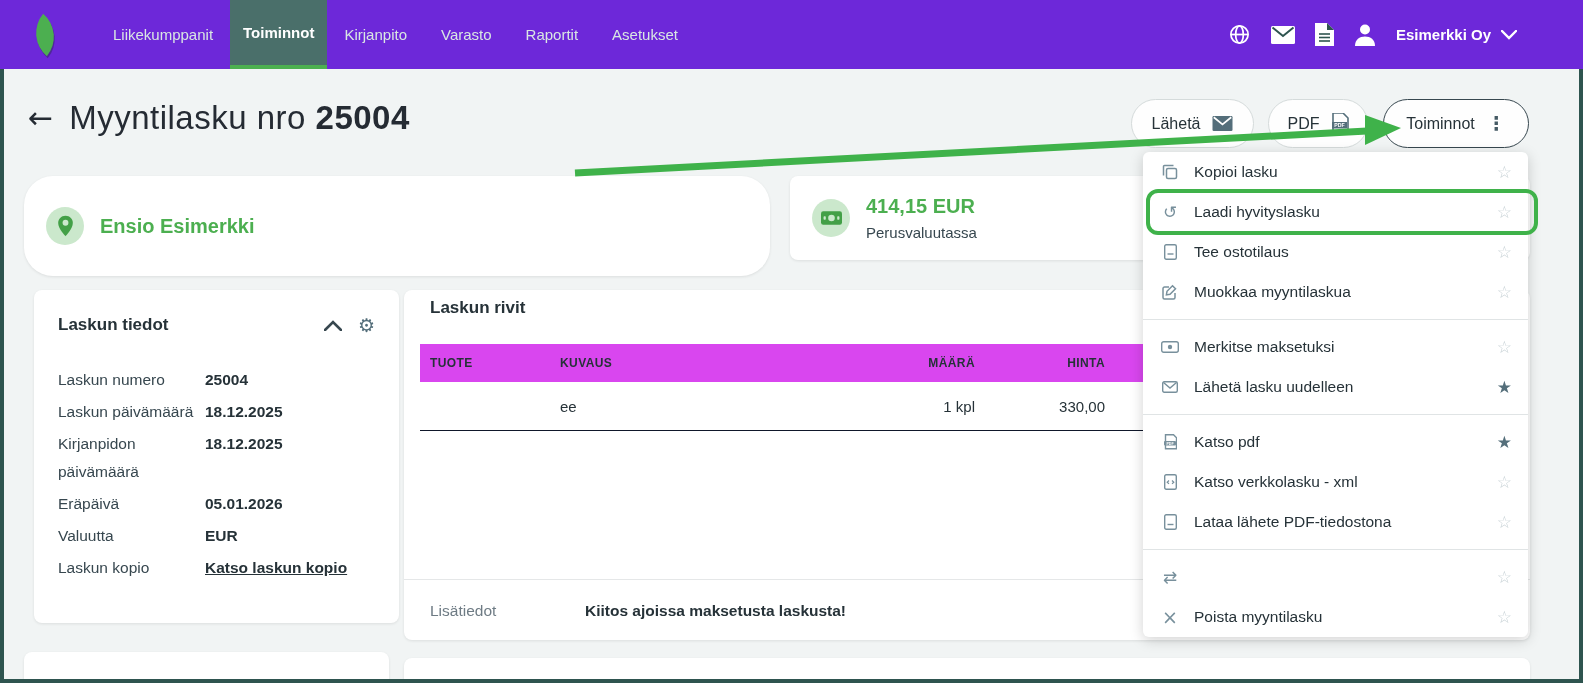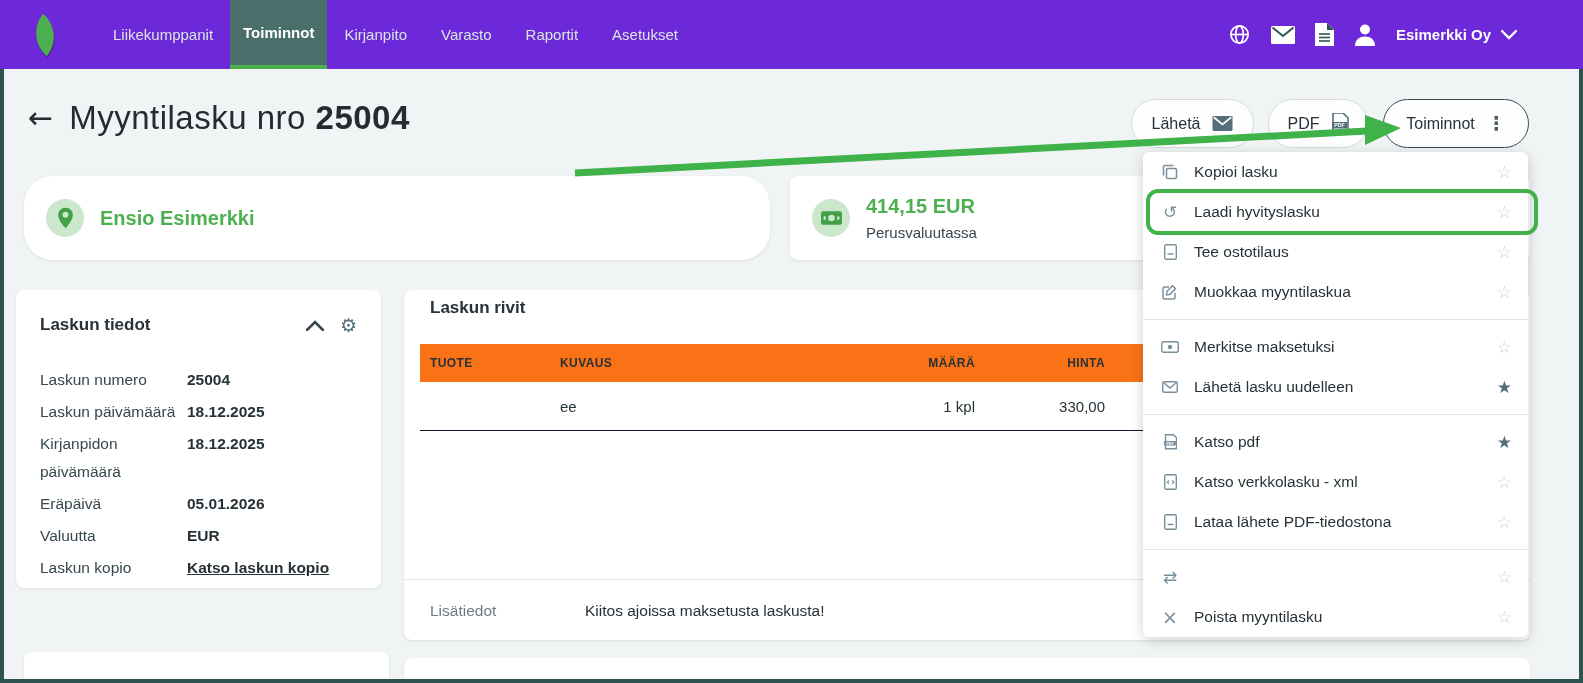--- a/index.html
+++ b/index.html
@@ -25,52 +25,52 @@
   .page-title { font-size:33px; letter-spacing:.5px; }
   .page-title b { font-weight:bold; }
 
   .btn { position:absolute; top:30px; height:49px; border-radius:25px; background:#FEFEFE; border:1px solid #D5DBDB; display:flex; align-items:center; justify-content:center; gap:12px; font-size:16px; color:#263238; cursor:pointer; }
   .btn-send { left:1127px; width:123px; }
   .btn-pdf  { left:1264px; width:100px; }
   .btn-actions { left:1379px; width:146px; border:1px solid #37474F; }
   .kebab { font-size:19px; color:#455A64; font-weight:bold; line-height:1; }
 
   .card { position:absolute; background:#FFFFFF; border-radius:8px; box-shadow:0 1px 3px rgba(0,0,0,.09); }
-  .card-partner { left:20px; top:107px; width:746px; height:84px; display:flex; align-items:center; padding:0 22px; gap:16px;border-radius:29px; }
+  .card-partner { left:20px; top:107px; width:746px; height:100px; display:flex; align-items:center; padding:0 22px; gap:16px;border-radius:29px; }
   .card-amount  { left:786px; top:107px; width:740px; height:84px; display:flex; align-items:center; padding:0 22px; gap:16px; }
   .icon-circle { width:38px; height:38px; border-radius:50%; background:#CBE8CC; display:flex; align-items:center; justify-content:center; flex:0 0 auto; }
   .partner-name { color:#4CAF50; font-size:20px; font-weight:bold; }
   .amount-main { color:#4CAF50; font-size:20px; font-weight:bold; }
   .amount-sub { color:#37474F; font-size:15px; margin-top:6px; }
 
   
-  .card-info { left:12px; top:221px; width:365px; height:298px; padding:24px; }
+  .card-info { left:30px; top:221px; width:365px; height:333px; padding:24px; }
   .info-head { display:flex; align-items:center; }
   .info-title { font-size:17px; font-weight:bold; color:#263238; }
   .info-head .spacer { flex:1; }
   .info-rows { margin-top:30px; display:flex; flex-direction:column; gap:4px; }
   .info-row { display:flex; font-size:15.5px; line-height:28px; }
   .info-label { width:147px; color:#37474F; flex:0 0 auto; }
   .info-value { font-weight:bold; color:#263238; }
   .info-link { font-weight:bold; color:#263238; text-decoration:underline; cursor:pointer; }
 
   
   .card-lines { left:400px; top:221px; width:1126px; height:350px; padding-top:8px; }
   .lines-title { font-size:17px; font-weight:bold; color:#263238; margin-left:26px; }
   .tbl { margin:26px 16px 0 16px; }
-  .tbl-head { display:flex; background:#f97316; height:38px; align-items:center; font-size:12px; font-weight:bold; color:#263238; letter-spacing:.4px; }
+  .tbl-head { display:flex; background:#d946ef; height:38px; align-items:center; font-size:12px; font-weight:bold; color:#263238; letter-spacing:.4px; }
   .tbl-row { display:flex; height:49px; align-items:center; font-size:15px; color:#263238; border-bottom:1px solid #0f172a; }
   .c-tuote { width:130px; padding-left:10px; }
   .c-kuvaus { width:300px; padding-left:10px; }
   .c-maara { width:125px; text-align:right; }
   .c-hinta { width:130px; text-align:right; }
   .c-fill { flex:1; }
   .lines-extra { position:absolute; left:0; right:0; top:289px; border-top:1px solid #E5E7E8; display:flex; padding:22px 0 0 26px; font-size:15.5px; }
   .extra-label { width:155px; color:#6E7B84; }
-  .extra-value { font-weight:normal; color:#263238; }
+  .extra-value { font-weight:bold; color:#263238; }
 
   .card-stub-left  { left:20px; top:583px; width:365px; height:80px; }
   .card-stub-right { left:400px; top:589px; width:1126px; height:80px; }
 
   
   .menu { position:absolute; left:1139px; top:83px; width:385px; background:#FFFFFF; border-radius:6px; box-shadow:0 3px 14px rgba(0,0,0,.18); z-index:50; padding:0; }
   .menu-item { height:40px; display:flex; align-items:center; padding:0 16px 0 16px; cursor:pointer; }
   .menu-icon { width:22px; display:flex; align-items:center; justify-content:center; color:#78909C; font-size:17px; flex:0 0 auto; }
   .menu-label { margin-left:13px; font-size:15.5px; color:#263238; }
   .star { margin-left:auto; font-size:17px; color:#C8D2D6; cursor:pointer; font-family:"DejaVu Sans", sans-serif; }

